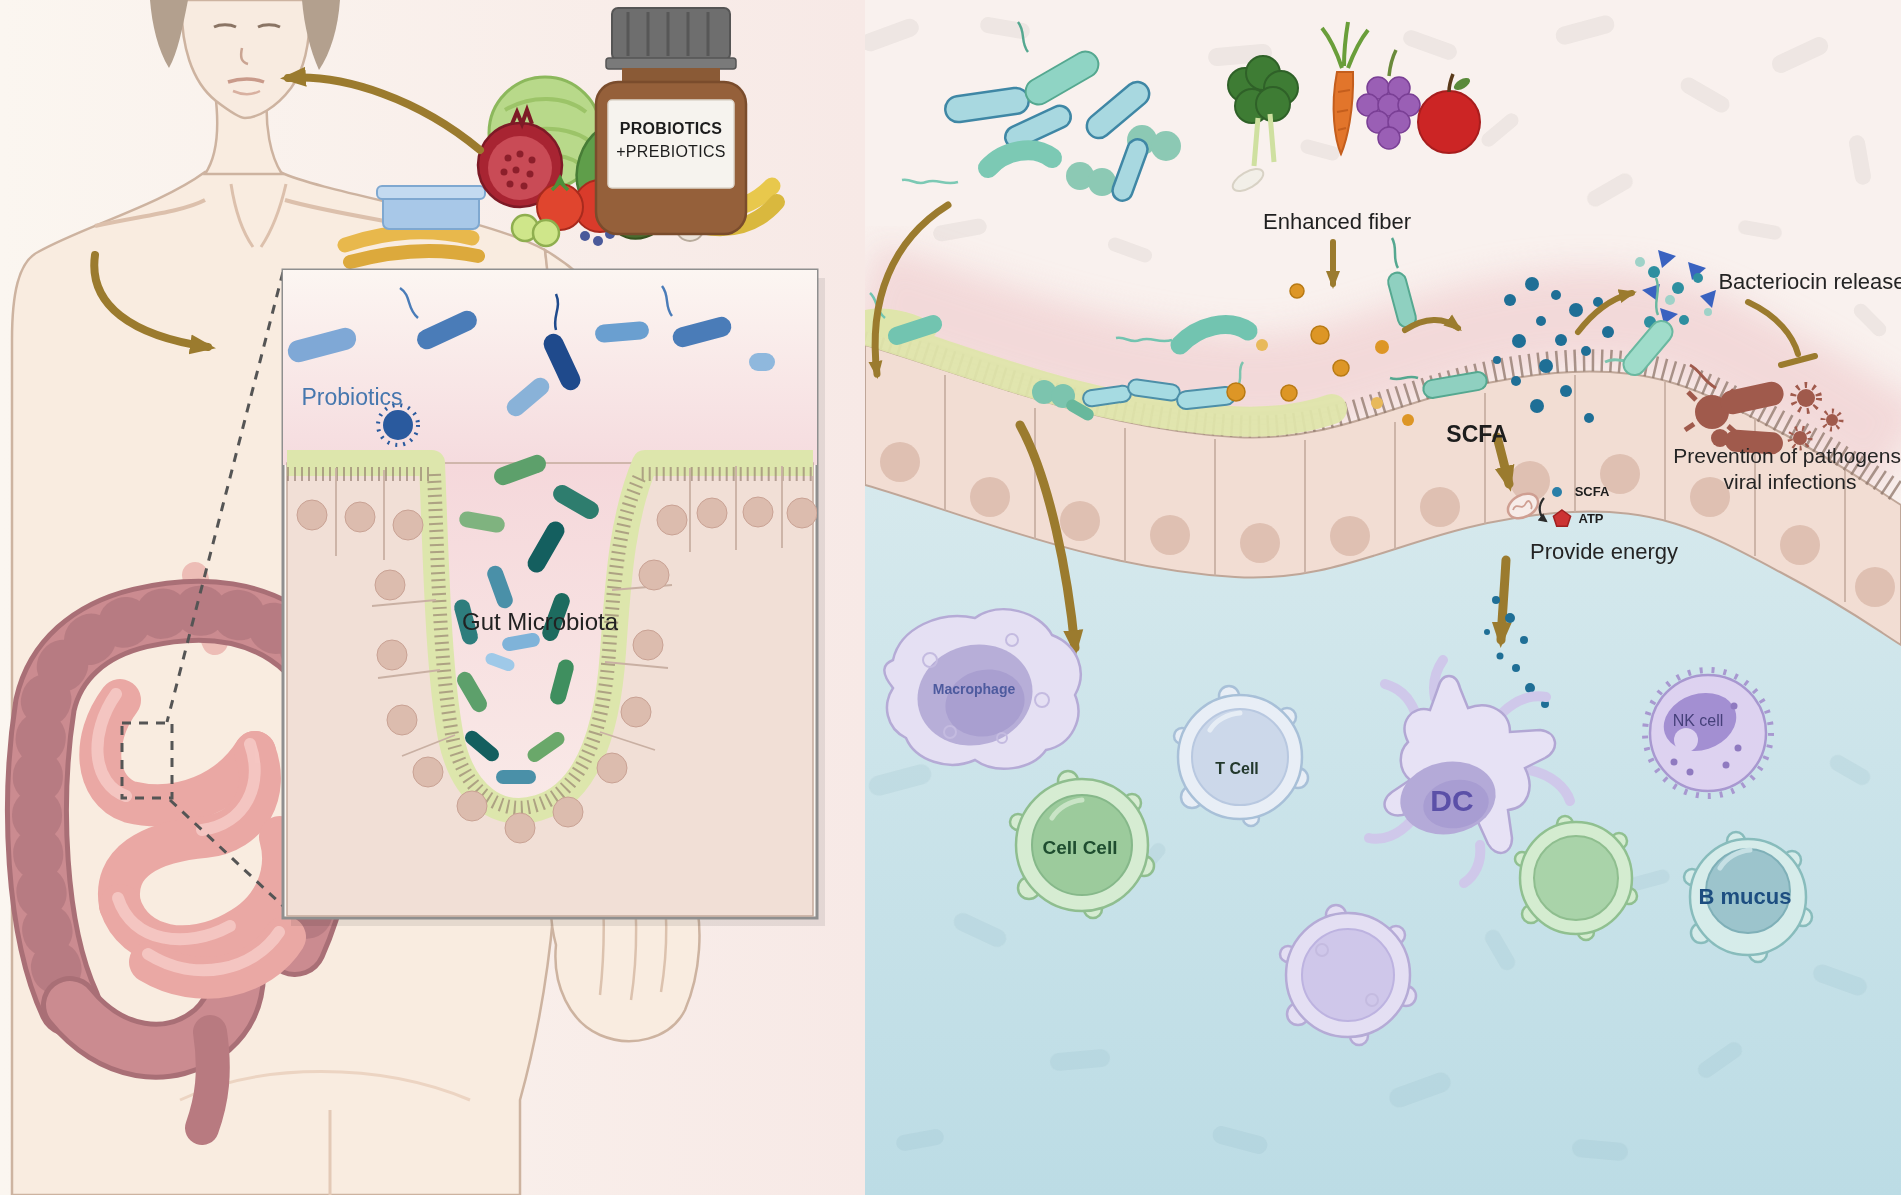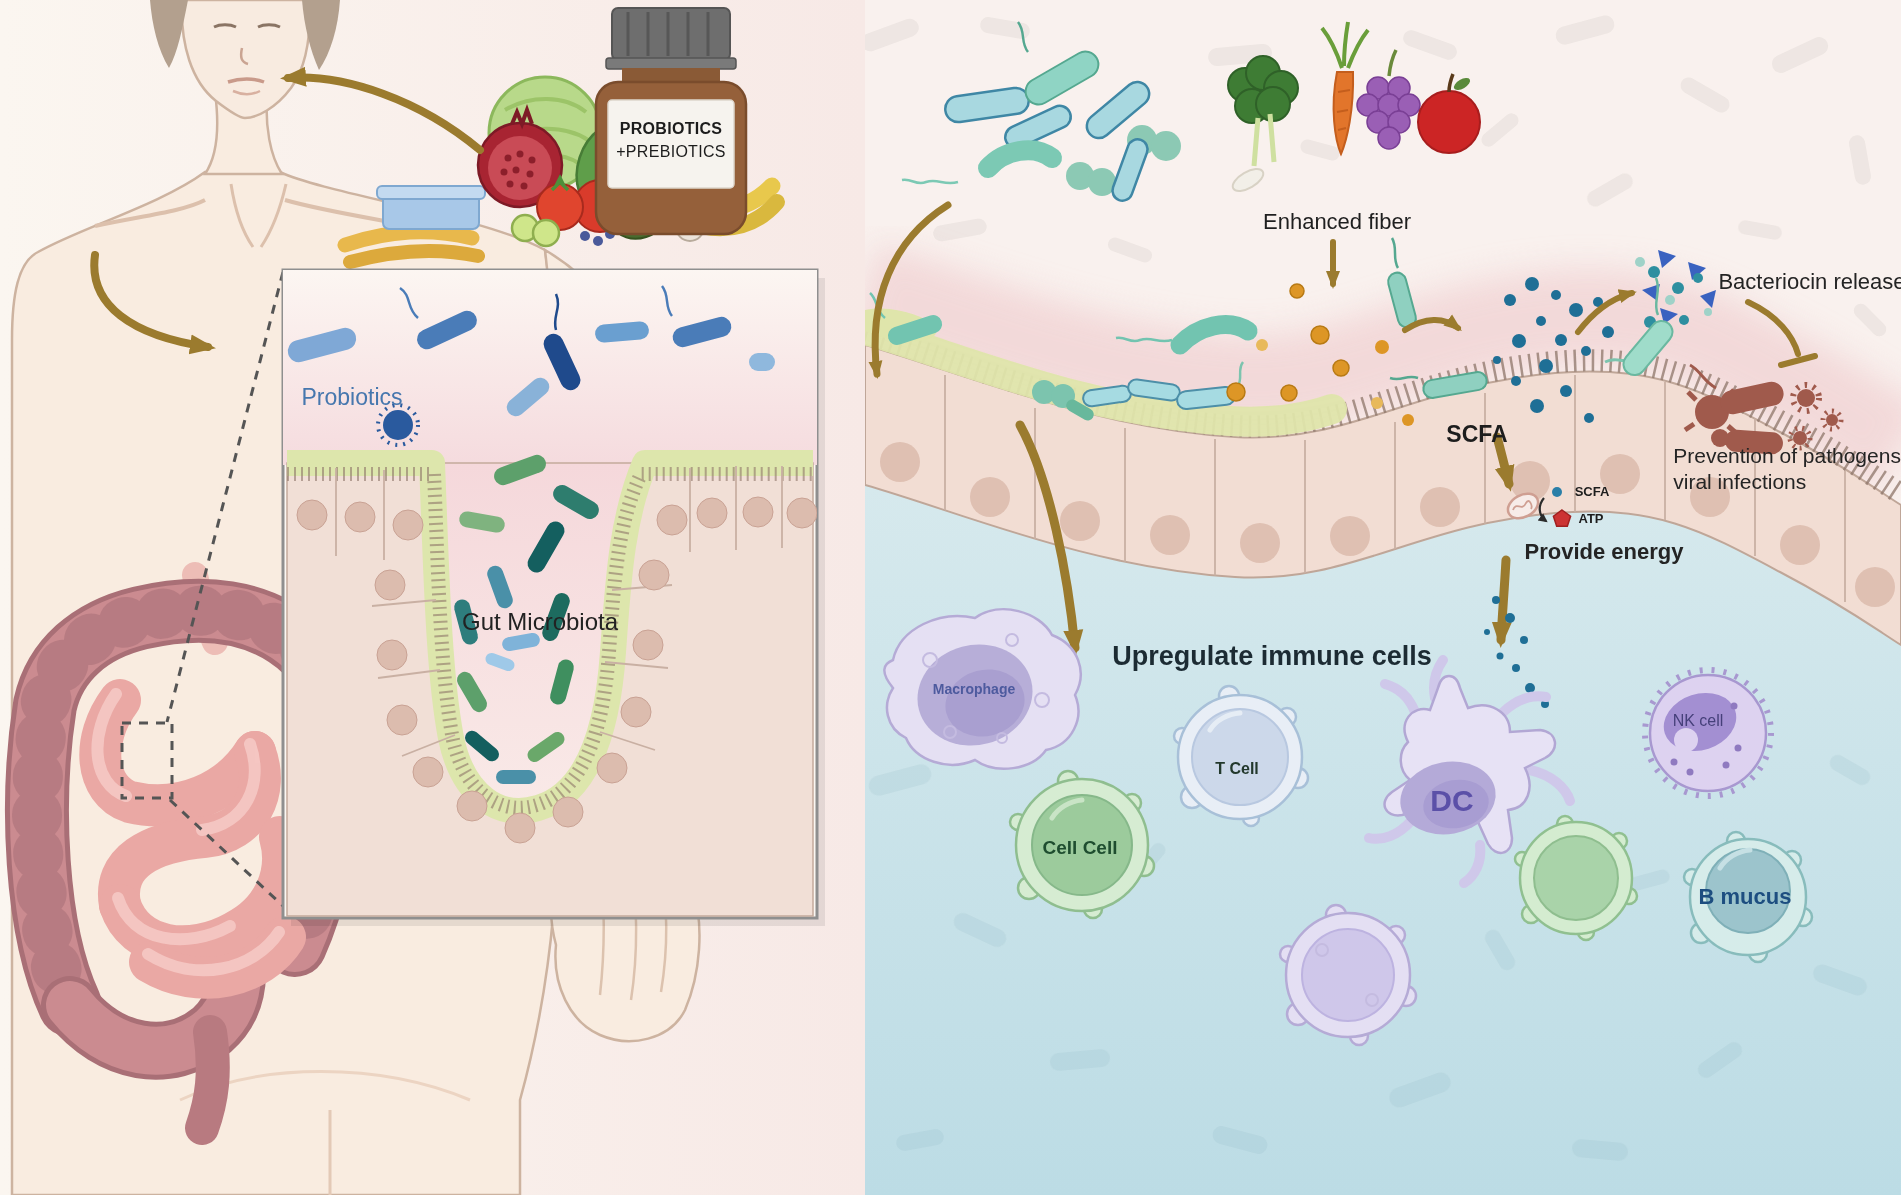--- a/index.html
+++ b/index.html
@@ -1,19 +1,19 @@
 <!DOCTYPE html>
 <html><head>
 <meta charset="utf-8">
 <style>
   html,body{margin:0;padding:0;background:#ffffff;font-family:"Liberation Sans",sans-serif;}
   #stage{position:relative;width:1901px;height:1195px;overflow:hidden;background:#faf3ee;}
   #stage svg{position:absolute;left:0;top:0;}
   .lbl{position:absolute;transform:translate(-50%,-50%);font-family:"Liberation Sans",sans-serif;
-       white-space:nowrap;color:#2a2a2a;line-height:1.25;text-align:left;}
+       white-space:nowrap;color:#2a2a2a;line-height:1.25;text-align:center;}
   .lbl div{white-space:nowrap;}
 </style>
 </head>
 <body>
 
 <div id="stage">
 <svg width="1901" height="1195" viewBox="0 0 1901 1195">
 <defs>
   <linearGradient id="lgLeft" x1="0" y1="0" x2="1" y2="0">
     <stop offset="0" stop-color="#fbf6f0"></stop>
@@ -639,23 +639,22 @@
 <div class="lbl" style="left:1812px;top:282px;font-size:22px;font-weight:500;color:#242424">Bacteriocin release</div>
 
 <div class="lbl" style="left:1790px;top:469px;font-size:21px;font-weight:500;color:#242424">
   <div>Prevention of pathogens,</div>
   <div>viral infections</div>
 </div>
 
 <div class="lbl" style="left:1477px;top:434px;font-size:23px;font-weight:600;color:#1d1d1d">SCFA</div>
 <div class="lbl" style="left:1592px;top:492px;font-size:13px;font-weight:700;color:#1d1d1d">SCFA</div>
 <div class="lbl" style="left:1591px;top:519px;font-size:13px;font-weight:700;color:#1d1d1d">ATP</div>
-<div class="lbl" style="left:1604px;top:552px;font-size:22px;font-weight:700;color:#242424">Provide energy</div>
-
-<div class="lbl" style="left:1272px;top:657px;font-size:27px;font-weight:600;color:#1c2b33">Upregulate immune cells</div>
+<div class="lbl" style="left:1604px;top:552px;font-size:22px;font-weight:400;color:#242424">Provide energy</div>
+
 
 <div class="lbl" style="left:974px;top:690px;font-size:14px;font-weight:700;color:#4d5a9e">Macrophage</div>
 <div class="lbl" style="left:1237px;top:769px;font-size:16px;font-weight:700;color:#22382c">T Cell</div>
 <div class="lbl" style="left:1080px;top:848px;font-size:19px;font-weight:700;color:#1e4d2f">Cell Cell</div>
 <div class="lbl" style="left:1452px;top:801px;font-size:30px;font-weight:700;color:#5b50a8">DC</div>
 <div class="lbl" style="left:1698px;top:721px;font-size:16px;font-weight:400;color:#46407a">NK cell</div>
 <div class="lbl" style="left:1745px;top:897px;font-size:22px;font-weight:700;color:#1d4e80">B mucus</div>
 </div>
 
 </body></html>

